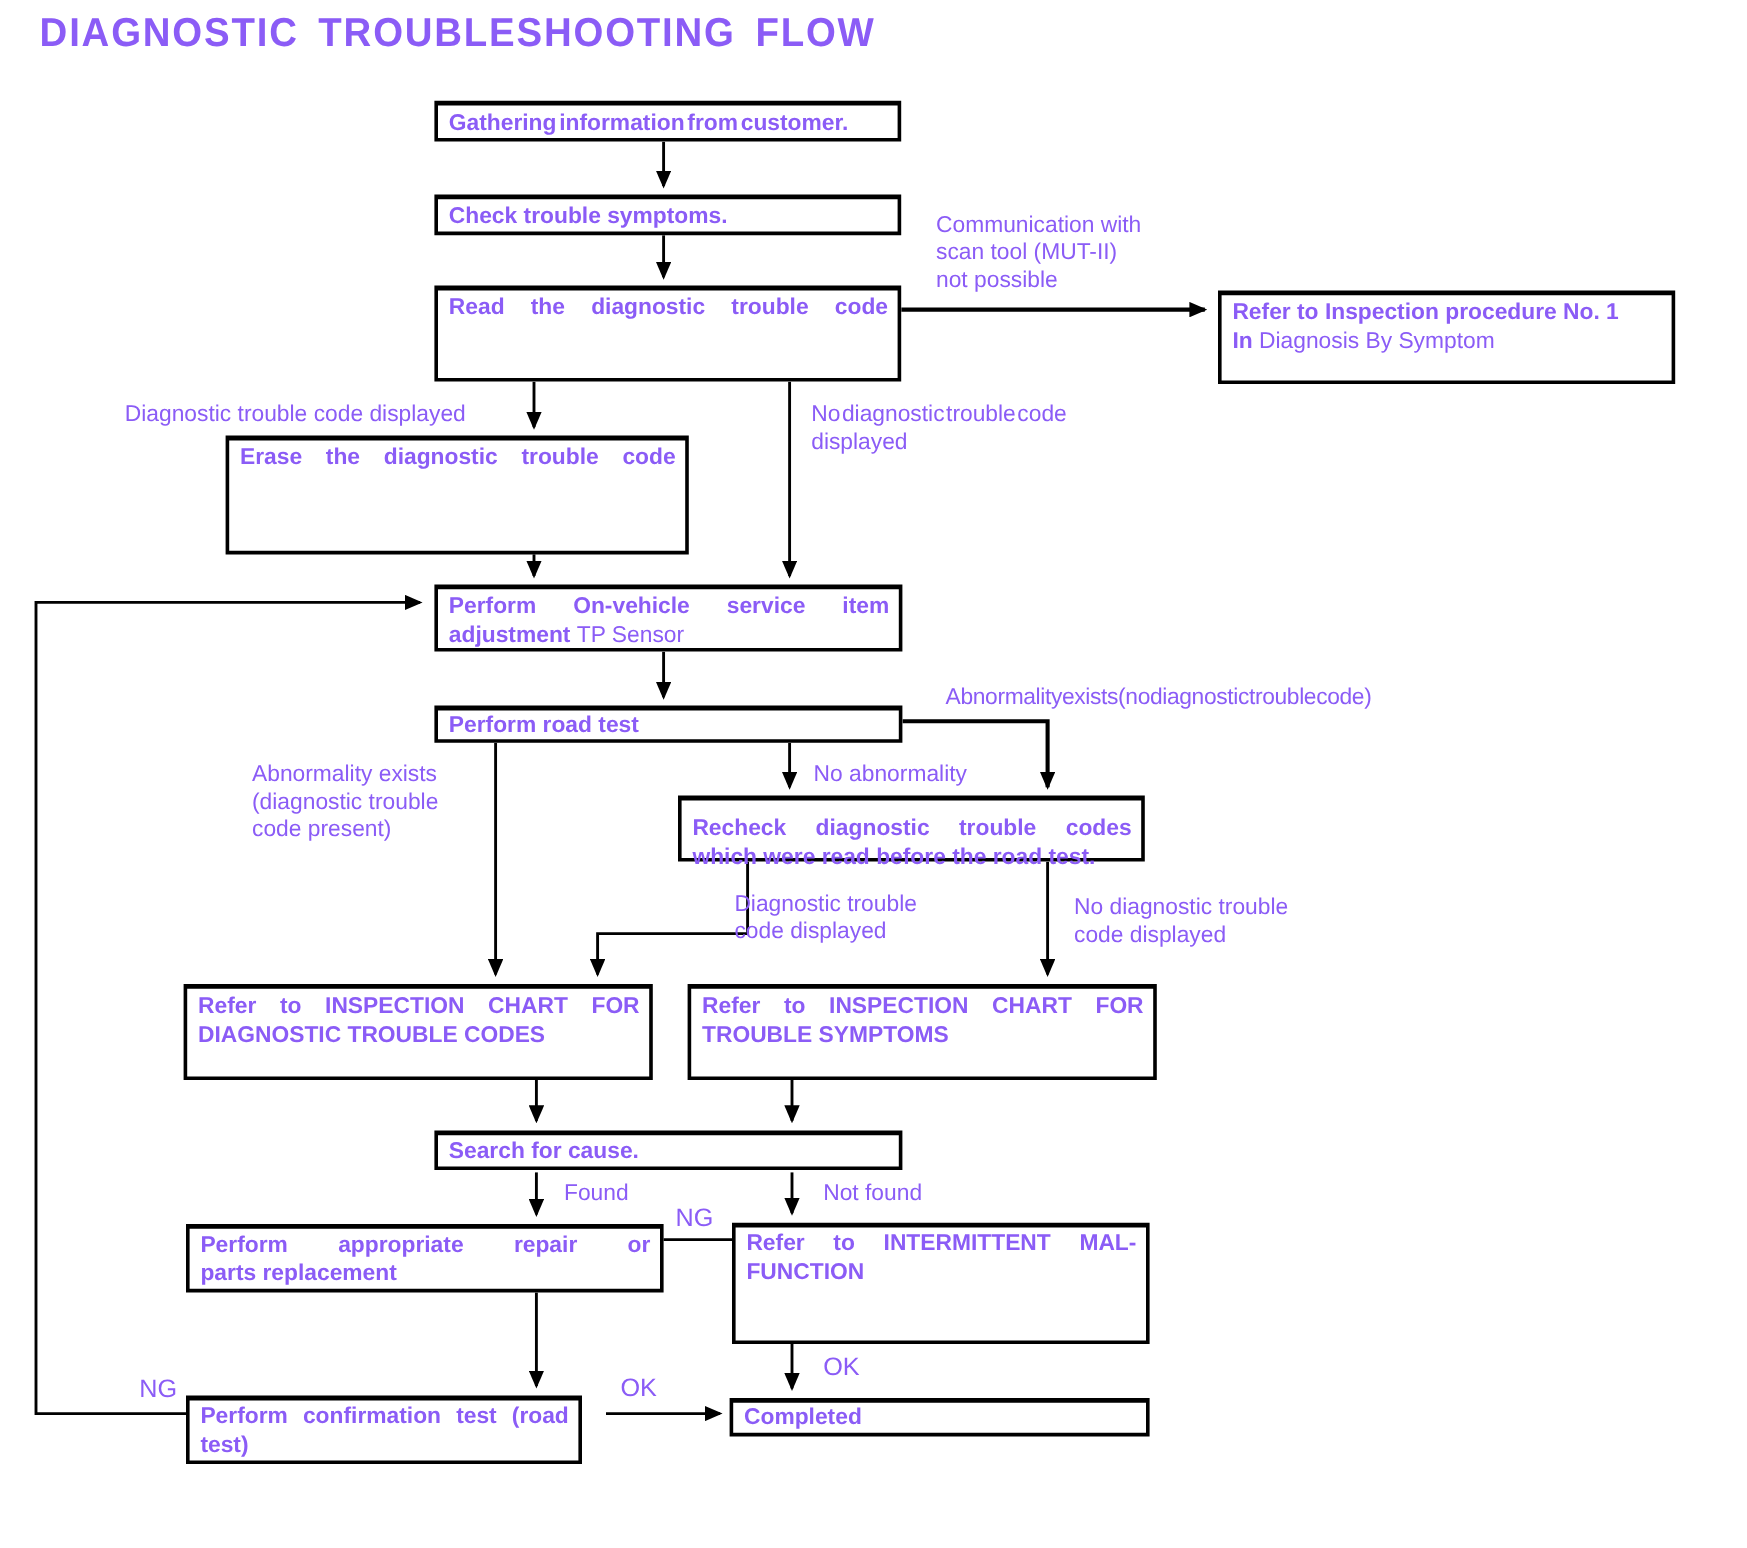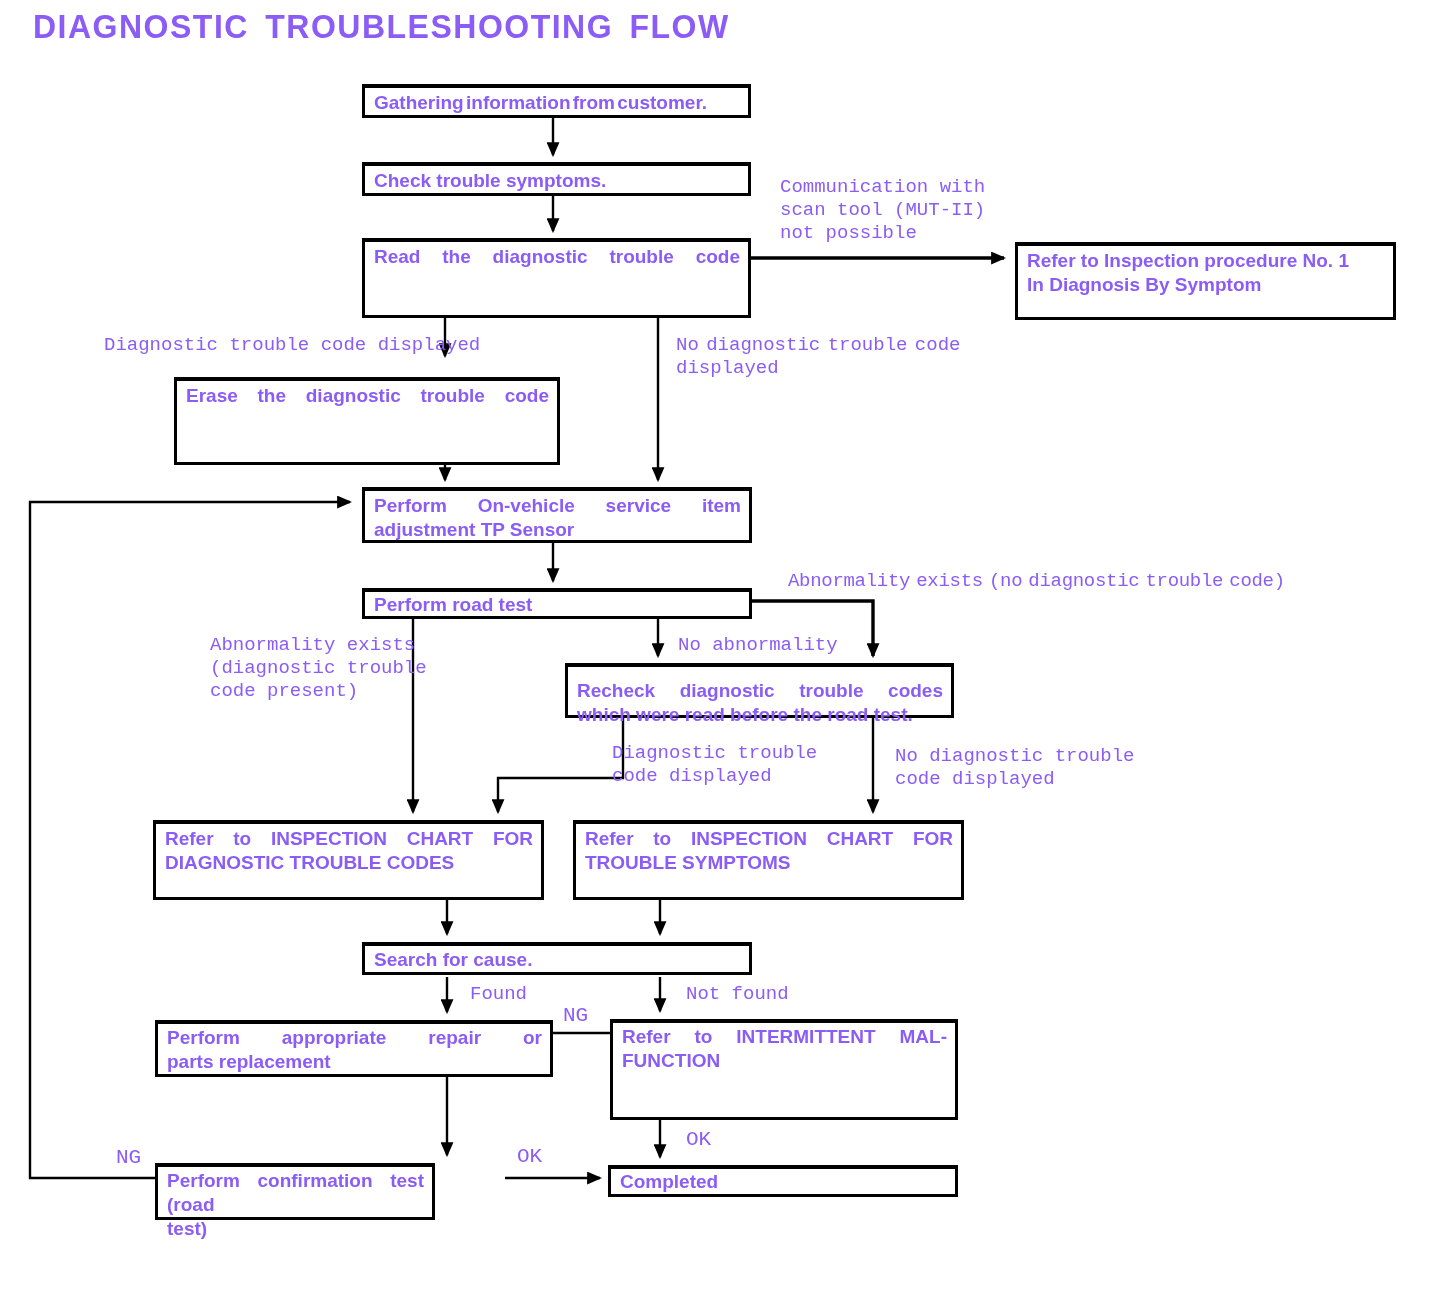--- a/index.html
+++ b/index.html
@@ -7,40 +7,40 @@
         font-family:"Liberation Sans",sans-serif;color:#8b5cf6;}
   #page-title{position:absolute;left:33px;top:8px;font-size:32px;font-weight:bold;
         letter-spacing:1.5px;word-spacing:6px;white-space:nowrap;
         transform:scaleY(1.05);transform-origin:left top;}
   svg.wires{position:absolute;left:0;top:0;z-index:0;}
   .box{position:absolute;background:#fff;border:3px solid #000;border-top-width:4px;
        box-sizing:border-box;z-index:2;padding:3px 8px 0 9px;font-size:19px;font-weight:bold;
        line-height:24px;letter-spacing:0px;}
   .box .ln{display:block;}
   .jl{text-align:justify;text-align-last:justify;}
-  .rest{font-weight:bold;}
+  .rest{font-weight:normal;}
   .lbl{position:absolute;z-index:1;font-size:19px;font-weight:normal;line-height:23px;
-       white-space:nowrap;font-family:Liberation Mono, monospace;}
+       white-space:nowrap;}
   .vtight{word-spacing:-5px;letter-spacing:-0.3px;}
 
   
   #box-gathering{left:362px;top:84px;width:389px;height:34px;word-spacing:-3px;}
   #box-check-symptoms{left:362px;top:162px;width:389px;height:34px;}
   #box-read-dtc{left:362px;top:238px;width:389px;height:80px;}
   #box-refer-procedure{left:1015px;top:242px;width:381px;height:78px;}
-  #box-erase-dtc{left:174px;top:363px;width:386px;height:88px;margin-top:14px;}
+  #box-erase-dtc{left:188px;top:363px;width:386px;height:99px;}
   #box-on-vehicle{left:362px;top:487px;width:390px;height:56px;}
   #box-road-test{left:362px;top:588px;width:390px;height:31px;padding-top:1px;}
   #box-recheck{left:565px;top:663px;width:389px;height:55px;padding-top:12px;}
   #box-chart-dtc{left:153px;top:820px;width:391px;height:80px;}
   #box-chart-symptoms{left:573px;top:820px;width:391px;height:80px;}
   #box-search-cause{left:362px;top:942px;width:390px;height:33px;padding-top:2px;}
   #box-repair{left:155px;top:1020px;width:398px;height:57px;padding-top:2px;}
   #box-intermittent{left:610px;top:1019px;width:348px;height:101px;padding-top:2px;}
-  #box-confirmation{left:155px;top:1163px;width:280px;height:57px;padding-top:2px;}
+  #box-confirmation{left:155px;top:1163px;width:330px;height:57px;padding-top:2px;}
   #box-completed{left:608px;top:1165px;width:350px;height:32px;padding-top:1px;}
 
   
   #lbl-communication{left:780px;top:176px;}
   #lbl-dtc-displayed{left:104px;top:334px;}
   #lbl-no-dtc-displayed{left:676px;top:334px;word-spacing:-4px;}
   #lbl-abnormality-no-dtc{left:788px;top:570px;}
   #lbl-abnormality-dtc{left:210px;top:634px;}
   #lbl-no-abnormality{left:678px;top:634px;}
   #lbl-dtc-displayed-2{left:612px;top:742px;}

